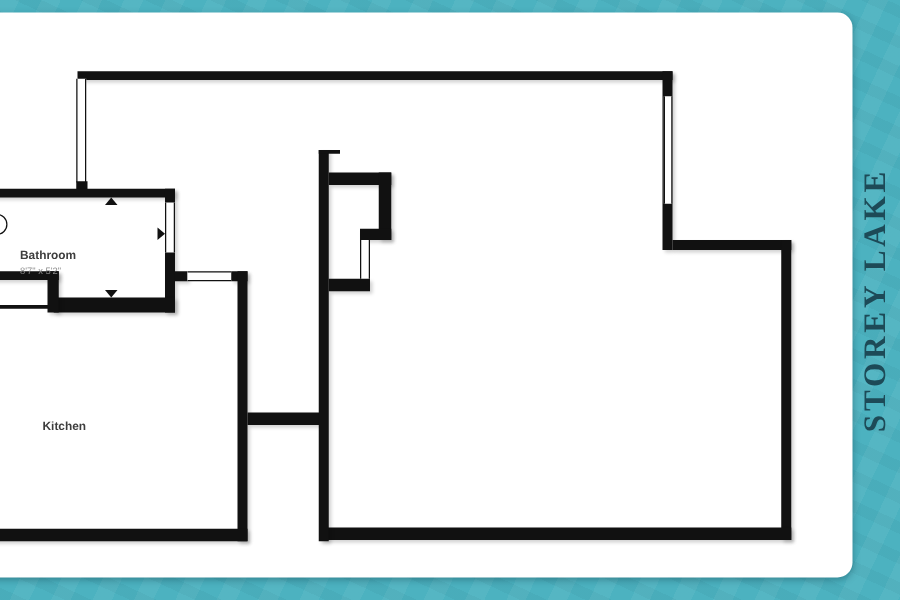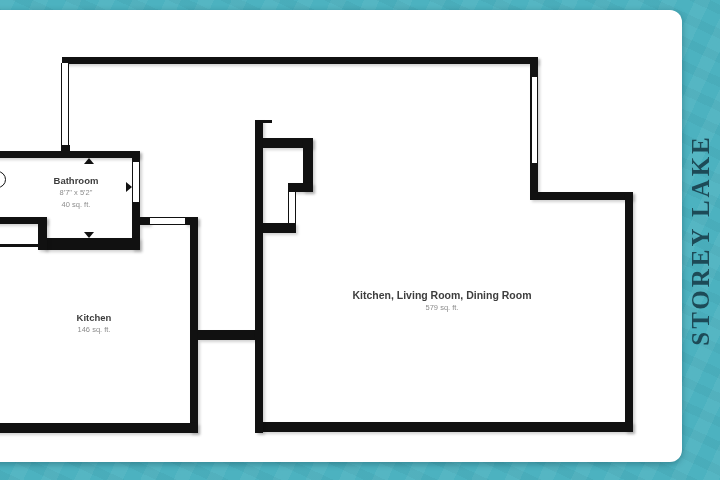--- a/index.html
+++ b/index.html
@@ -33,21 +33,21 @@
   .win-v{position:absolute;background:#fff;border-left:1.5px solid #111;border-right:1.5px solid #111;box-sizing:border-box;}
   .win-h{position:absolute;background:#fff;border-top:1.5px solid #111;border-bottom:1.5px solid #111;box-sizing:border-box;}
   .tri{position:absolute;width:0;height:0;}
   .tri-up{border-left:5px solid transparent;border-right:5px solid transparent;border-bottom:6px solid #111;}
   .tri-down{border-left:5px solid transparent;border-right:5px solid transparent;border-top:6px solid #111;}
   .tri-right{border-top:5px solid transparent;border-bottom:5px solid transparent;border-left:6px solid #111;}
   .door-arc{
     position:absolute;left:-11px;top:171px;width:17px;height:17px;
     border:1.5px solid #111;border-radius:50%;box-sizing:border-box;background:transparent;
   }
-  .room-label{position:absolute;text-align:center;}
+  .room-label{position:absolute;margin-top:24px;}
   .room-title{font-weight:bold;color:#3d3d3d;font-size:9.5px;line-height:13px;display:block;}
   .room-title.big{font-size:10.5px;}
   .room-sub{color:#8d8d8d;font-size:7.5px;line-height:12px;display:block;}
 </style>
 </head>
 <body>
 
 <div class="frame-pattern"></div>
 
 <div class="card"></div>
@@ -89,26 +89,20 @@
   <div class="thin" style="left:255px;top:120px;width:17px;height:2.5px;"></div>
   <div class="wall" style="left:263px;top:138px;width:50px;height:10px;"></div>
   <div class="wall" style="left:303px;top:138px;width:10px;height:54px;"></div>
   <div class="wall" style="left:288px;top:183px;width:25px;height:9px;"></div>
   <div class="win-v" style="left:288px;top:192px;width:8px;height:31px;"></div>
   <div class="wall" style="left:263px;top:223px;width:33px;height:10px;"></div>
 
   <div class="room-label" style="left:16px;top:174px;width:120px;">
     <span class="room-title">Bathroom</span>
     <span class="room-sub">8'7" x 5'2"</span>
-    <span class="room-sub">40 sq. ft.</span>
   </div>
 
   <div class="room-label" style="left:34px;top:311px;width:120px;">
     <span class="room-title">Kitchen</span>
-    <span class="room-sub">146 sq. ft.</span>
   </div>
 
-  <div class="room-label" style="left:330px;top:289px;width:224px;">
-    <span class="room-title big">Kitchen, Living Room, Dining Room</span>
-    <span class="room-sub">579 sq. ft.</span>
-  </div>
 
 </div>
 
 </body></html>

